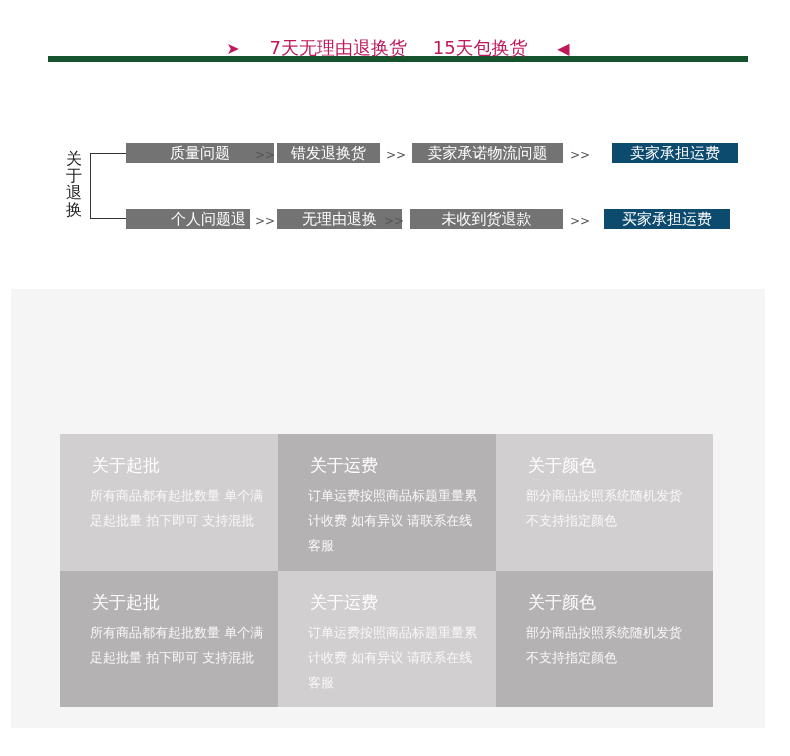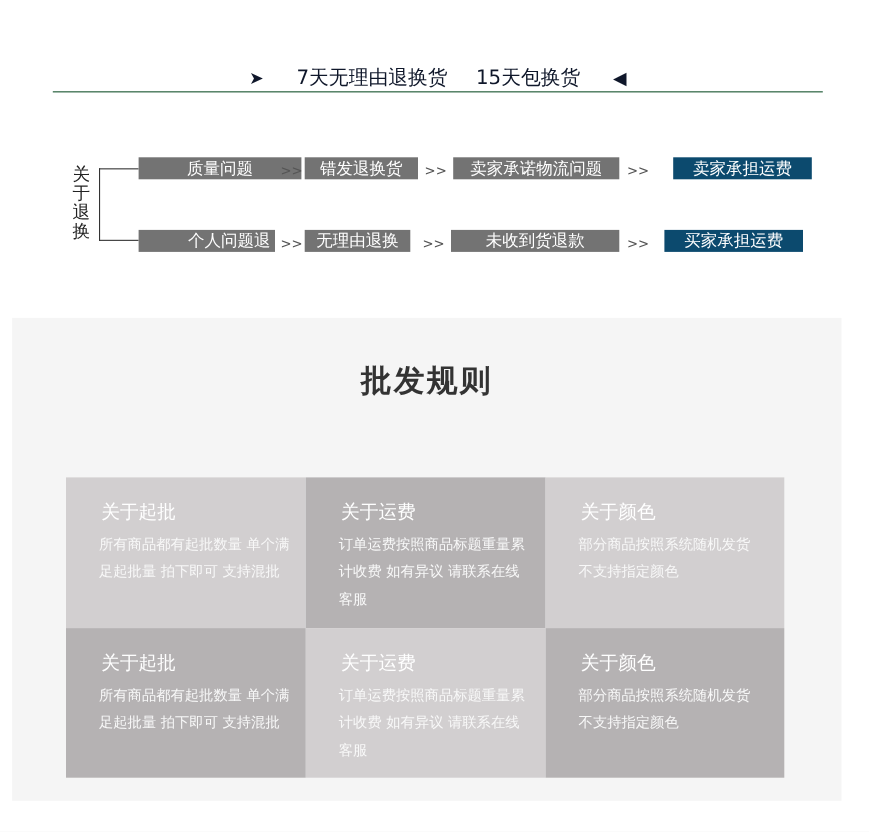--- a/index.html
+++ b/index.html
@@ -1,19 +1,19 @@
 <!DOCTYPE html>
 <html><head>
 <meta charset="utf-8">
 <style>
   * { margin:0; padding:0; box-sizing:border-box; }
   body { width:790px; height:756px; background:#ffffff; position:relative; overflow:hidden;
          font-family:"DejaVu Sans", "Liberation Sans", sans-serif; color:#333; }
   .policy-header { position:absolute; left:48px; top:36px; width:700px; height:26px;
-                   border-bottom:1px solid #14532d; text-align:center; font-size:18px; color:#0f172a;margin-top:22px; }
+                   border-bottom:6px solid #14532d; text-align:center; font-size:18px; color:#be185d; }
   .policy-header .arrow { font-size:16px; margin:0 14px; }
   .policy-header .t { margin:0 10px; }
 
   .flow { position:absolute; left:0; top:0; }
   .vlabel { position:absolute; left:66px; top:150px; width:18px; font-size:16px; line-height:17px; color:#222; }
   .bracket { position:absolute; left:90px; top:153px; width:36px; height:66px;
              border:1px solid #333; border-right:none; }
   .box { position:absolute; height:20px; line-height:20px; color:#fff; font-size:15px; text-align:center; }
   .box.gray { background:#737373; }
   .box.dark { background:#0c4a6e;margin-left:16px; }
@@ -49,29 +49,28 @@
   <div class="box gray" style="left:126px;top:143px;width:148px;">质量问题</div>
   <div class="sep" style="left:255px;top:145px;">&gt;&gt;</div>
   <div class="box gray" style="left:277px;top:143px;width:103px;">错发退换货</div>
   <div class="sep" style="left:386px;top:145px;">&gt;&gt;</div>
   <div class="box gray" style="left:412px;top:143px;width:151px;">卖家承诺物流问题</div>
   <div class="sep" style="left:570px;top:145px;">&gt;&gt;</div>
   <div class="box dark" style="left:596px;top:143px;width:126px;">卖家承担运费</div>
 
   <div class="box gray" style="left:126px;top:209px;width:124px;padding-left:41px;">个人问题退还</div>
   <div class="sep" style="left:255px;top:211px;">&gt;&gt;</div>
-  <div class="box gray" style="left:277px;top:209px;width:96px;">无理由退换</div>
+  <div class="box gray" style="left:277px;top:209px;width:125px;">无理由退换</div>
   <div class="sep" style="left:384px;top:211px;">&gt;&gt;</div>
   <div class="box gray" style="left:410px;top:209px;width:153px;">未收到货退款</div>
   <div class="sep" style="left:570px;top:211px;">&gt;&gt;</div>
   <div class="box dark" style="left:588px;top:209px;width:126px;text-align:center;">买家承担运费</div>
 </div>
 
 <div class="panel">
-  <div class="panel-title">批发规则</div>
   <div class="grid">
     <div class="card c1">
       <h3>关于起批</h3>
       <p>所有商品都有起批数量 单个满足起批量 拍下即可  支持混批</p>
     </div>
     <div class="card c2">
       <h3>关于运费</h3>
       <p>订单运费按照商品标题重量累计收费 如有异议  请联系在线客服</p>
     </div>
     <div class="card c1">

